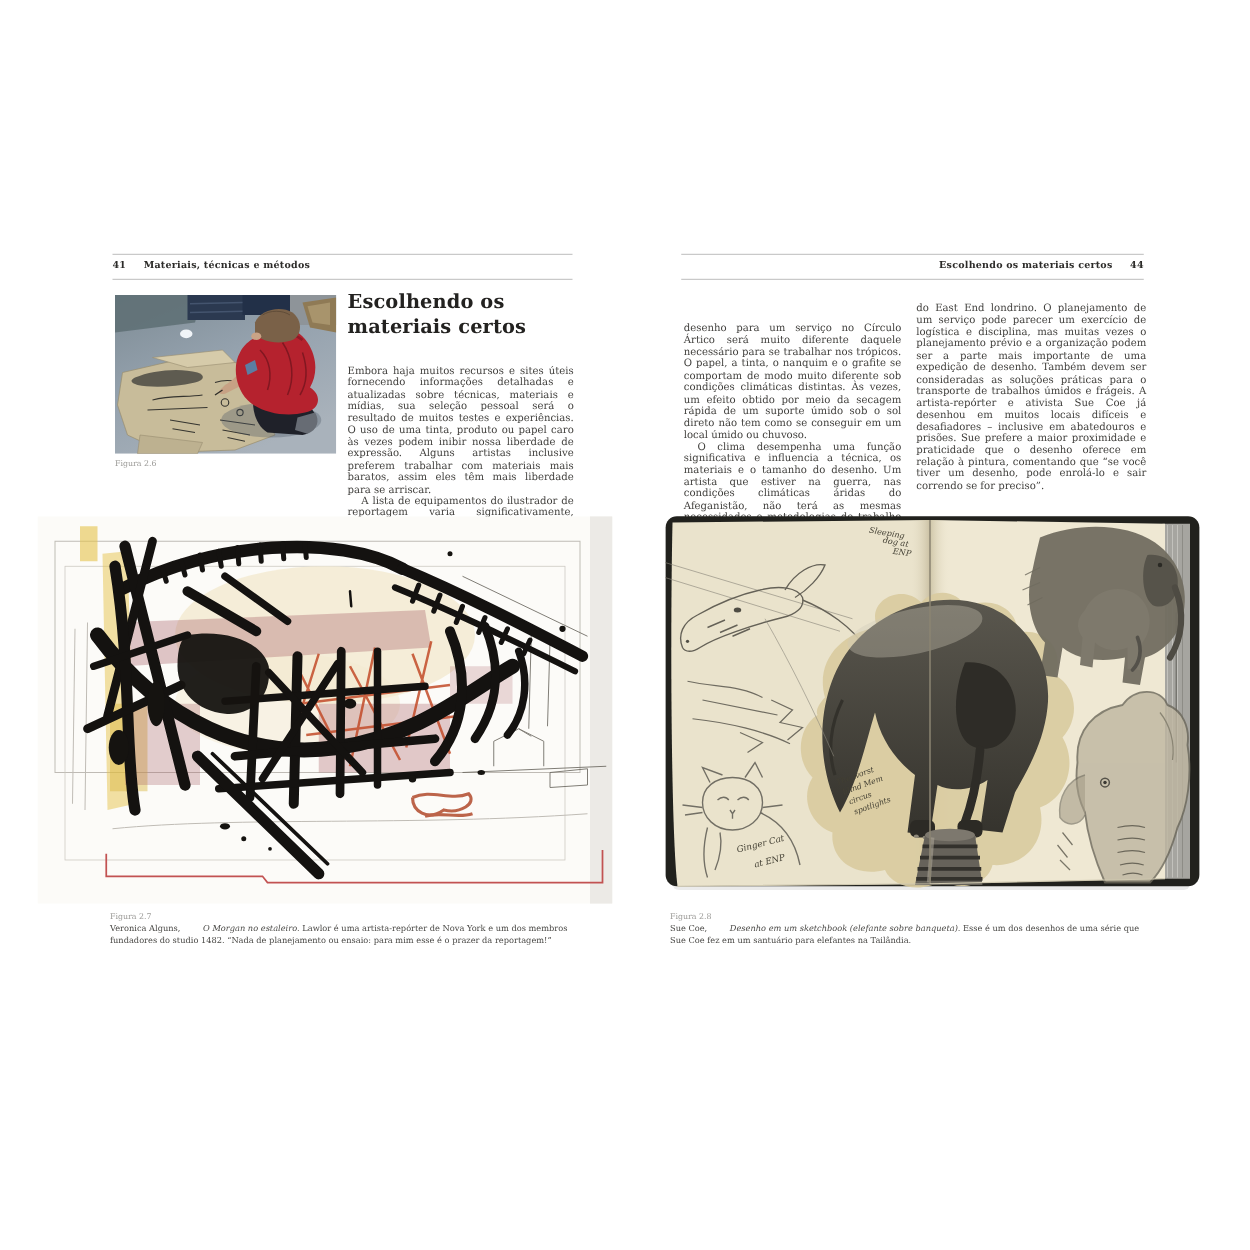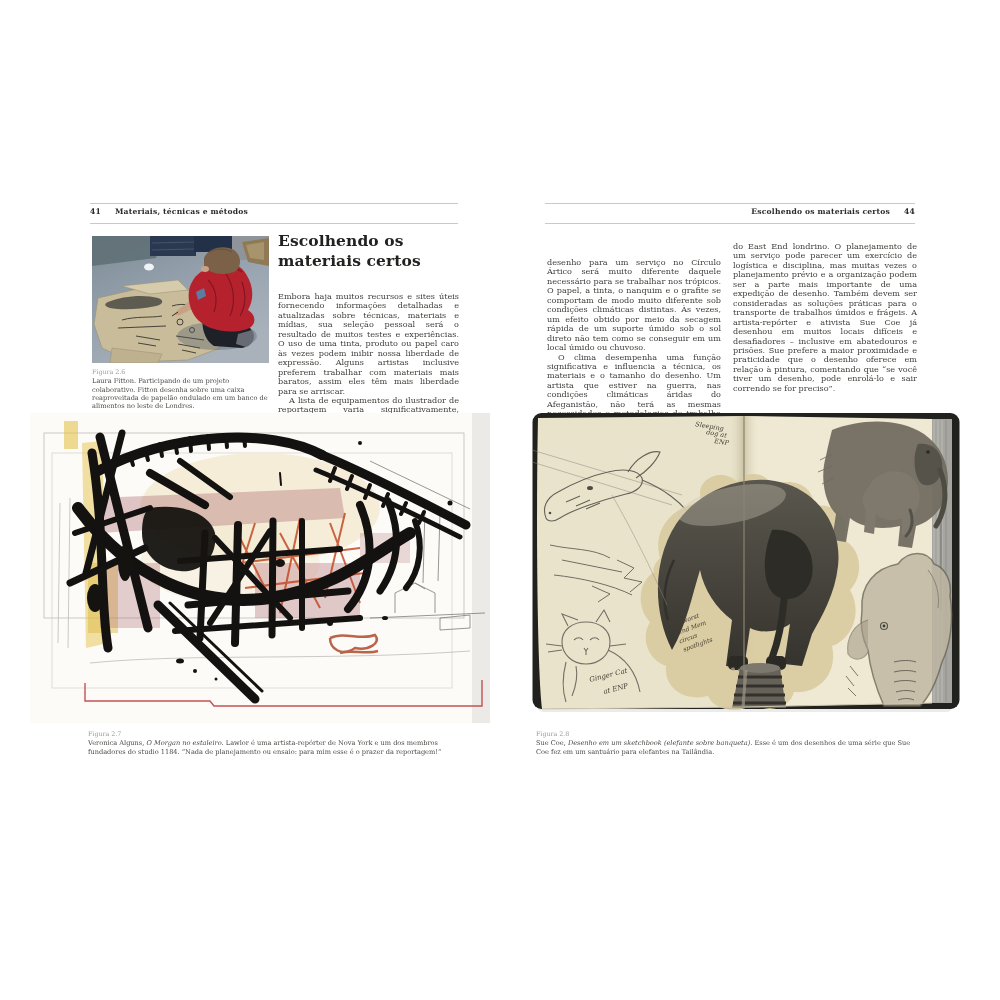--- a/index.html
+++ b/index.html
@@ -11,21 +11,21 @@
   .runhead .num{display:inline-block;}
   .runhead-left .num{margin-right:14px;}
   .runhead-right{text-align:right;}
   .runhead-right .num{margin-left:14px;}
   h1.chap{position:absolute;margin:0;font-size:15.5px;line-height:20px;font-weight:bold;color:#232220;letter-spacing:.1px;}
   .bodycol{position:absolute;font-size:8.1px;line-height:9.45px;text-align:justify;color:#403f3c;margin-top:24px;}
   .bodycol p{margin:0;}
   .bodycol p.indent{text-indent:11px;}
   .caption{position:absolute;font-size:6.6px;line-height:8.3px;color:#4a4946;}
   .fig-label{color:#9b9a97;margin-bottom:1px;font-size:6.3px;}
-  .it{font-style:italic;}
+  .it{font-style:italic;margin-left:16px;}
   svg{display:block;}
   .hand{font-family:"DejaVu Serif",serif;font-style:italic;fill:#423f33;}
 </style>
 </head>
 <body>
 
 <div id="canvas">
 
   <div class="rule" style="left:90px;top:203px;width:368px;"></div>
   <div class="runhead runhead-left" style="left:90px;top:207px;width:368px;">
@@ -86,21 +86,20 @@
         <path d="M104,56 L112,52 L114,60 L106,64 Z" fill="#5c7da2"></path>
         <path d="M112,22 C116,12 132,8 142,14 C150,20 150,32 142,36 C132,40 116,38 112,30 Z" fill="#7a6148"></path>
         <path d="M118,16 C124,12 134,12 140,16" stroke="#5d4936" stroke-width="0.7" fill="none"></path>
         <ellipse cx="113" cy="33" rx="4" ry="3" fill="#c9a386"></ellipse>
       </g>
     </svg>
   </div>
 
   <div class="caption" style="left:92px;top:368px;width:180px;">
     <div class="fig-label">Figura 2.6</div>
-    <div class="fig-text">Laura Fitton. Participando de um projeto colaborativo. Fitton desenha sobre uma caixa reaproveitada de papelão ondulado em um banco de alimentos no leste de Londres.</div>
   </div>
 
   <h1 class="chap" style="left:278px;top:231px;width:182px;">Escolhendo os materiais certos</h1>
 
   <div class="bodycol" style="left:278px;top:268px;width:181px;">
     <p>Embora haja muitos recursos e sites úteis fornecendo informações detalhadas e atualizadas sobre técnicas, materiais e mídias, sua seleção pessoal será o resultado de muitos testes e experiências. O uso de uma tinta, produto ou papel caro às vezes podem inibir nossa liberdade de expressão. Alguns artistas inclusive preferem trabalhar com materiais mais baratos, assim eles têm mais liberdade para se arriscar.</p>
     <p class="indent">A lista de equipamentos do ilustrador de reportagem varia significativamente, dependendo do trabalho, projeto, tema ou localização. O kit de</p>
   </div>
 
   <div class="abs" style="left:30px;top:413px;width:460px;height:310px;">
@@ -178,21 +177,21 @@
         <ellipse cx="355" cy="205" rx="3" ry="2"></ellipse>
         <ellipse cx="420" cy="90" rx="2.5" ry="2.5"></ellipse>
         <ellipse cx="330" cy="30" rx="2" ry="2"></ellipse>
       </g>
       <path d="M55,270 L55,288 L180,288 L184,293 L452,293 L452,267" stroke="#c25252" stroke-width="1.4" fill="none"></path>
     </svg>
   </div>
 
   <div class="caption" style="left:88px;top:730px;width:374px;">
     <div class="fig-label">Figura 2.7</div>
-    <div class="fig-text"><span>Veronica Alguns, </span><span class="it">O Morgan no estaleiro.</span><span> Lawlor é uma artista-repórter de Nova York e um dos membros fundadores do studio 1184. “Nada de planejamento ou ensaio: para mim esse é o prazer da reportagem!”</span></div>
+    <div class="fig-text"><span>Veronica Alguns, </span><span class="it">O Morgan no estaleiro.</span><span> Lawlor é uma artista-repórter de Nova York e um dos membros fundadores do studio 1482. “Nada de planejamento ou ensaio: para mim esse é o prazer da reportagem!”</span></div>
   </div>
 
   <div class="rule" style="left:545px;top:203px;width:370px;"></div>
   <div class="runhead runhead-right" style="left:545px;top:207px;width:370px;">
     <span>Escolhendo os materiais certos</span><span class="num">44</span>
   </div>
   <div class="rule" style="left:545px;top:223px;width:370px;"></div>
 
   <div class="bodycol" style="left:547px;top:234px;width:174px;">
     <p>desenho para um serviço no Círculo Ártico será muito diferente daquele necessário para se trabalhar nos trópicos. O papel, a tinta, o nanquim e o grafite se comportam de modo muito diferente sob condições climáticas distintas. Às vezes, um efeito obtido por meio da secagem rápida de um suporte úmido sob o sol direto não tem como se conseguir em um local úmido ou chuvoso.</p>

